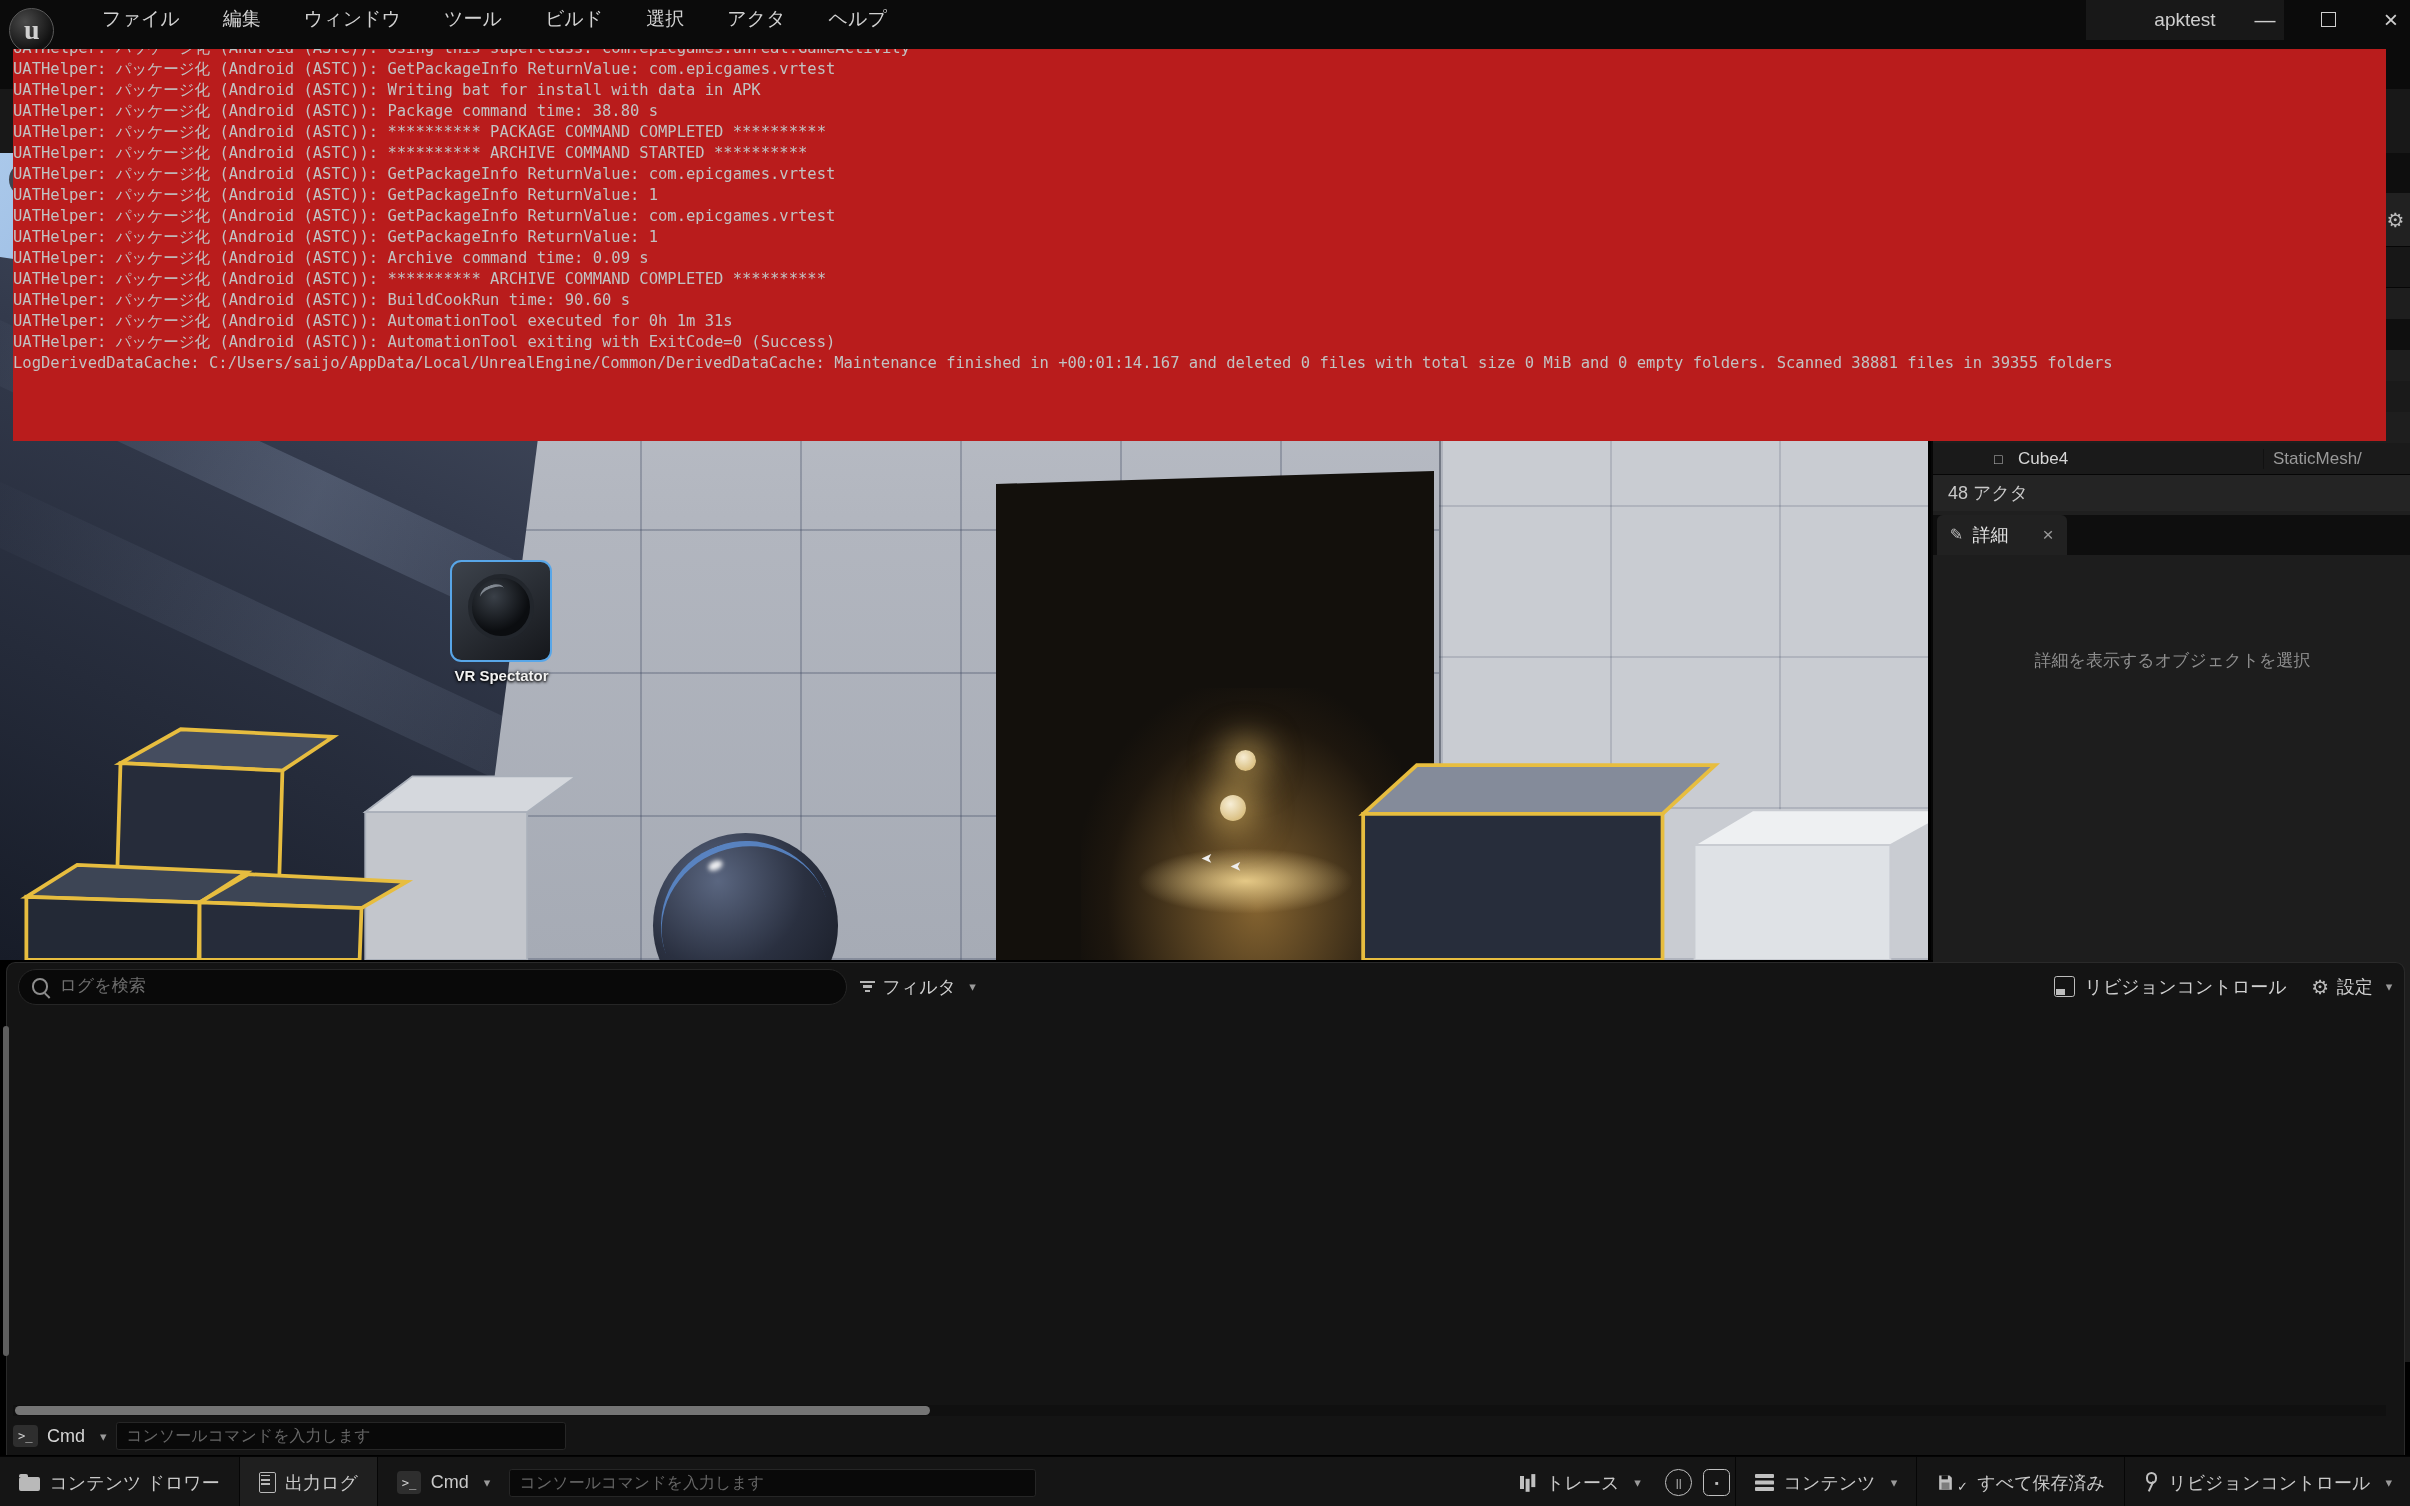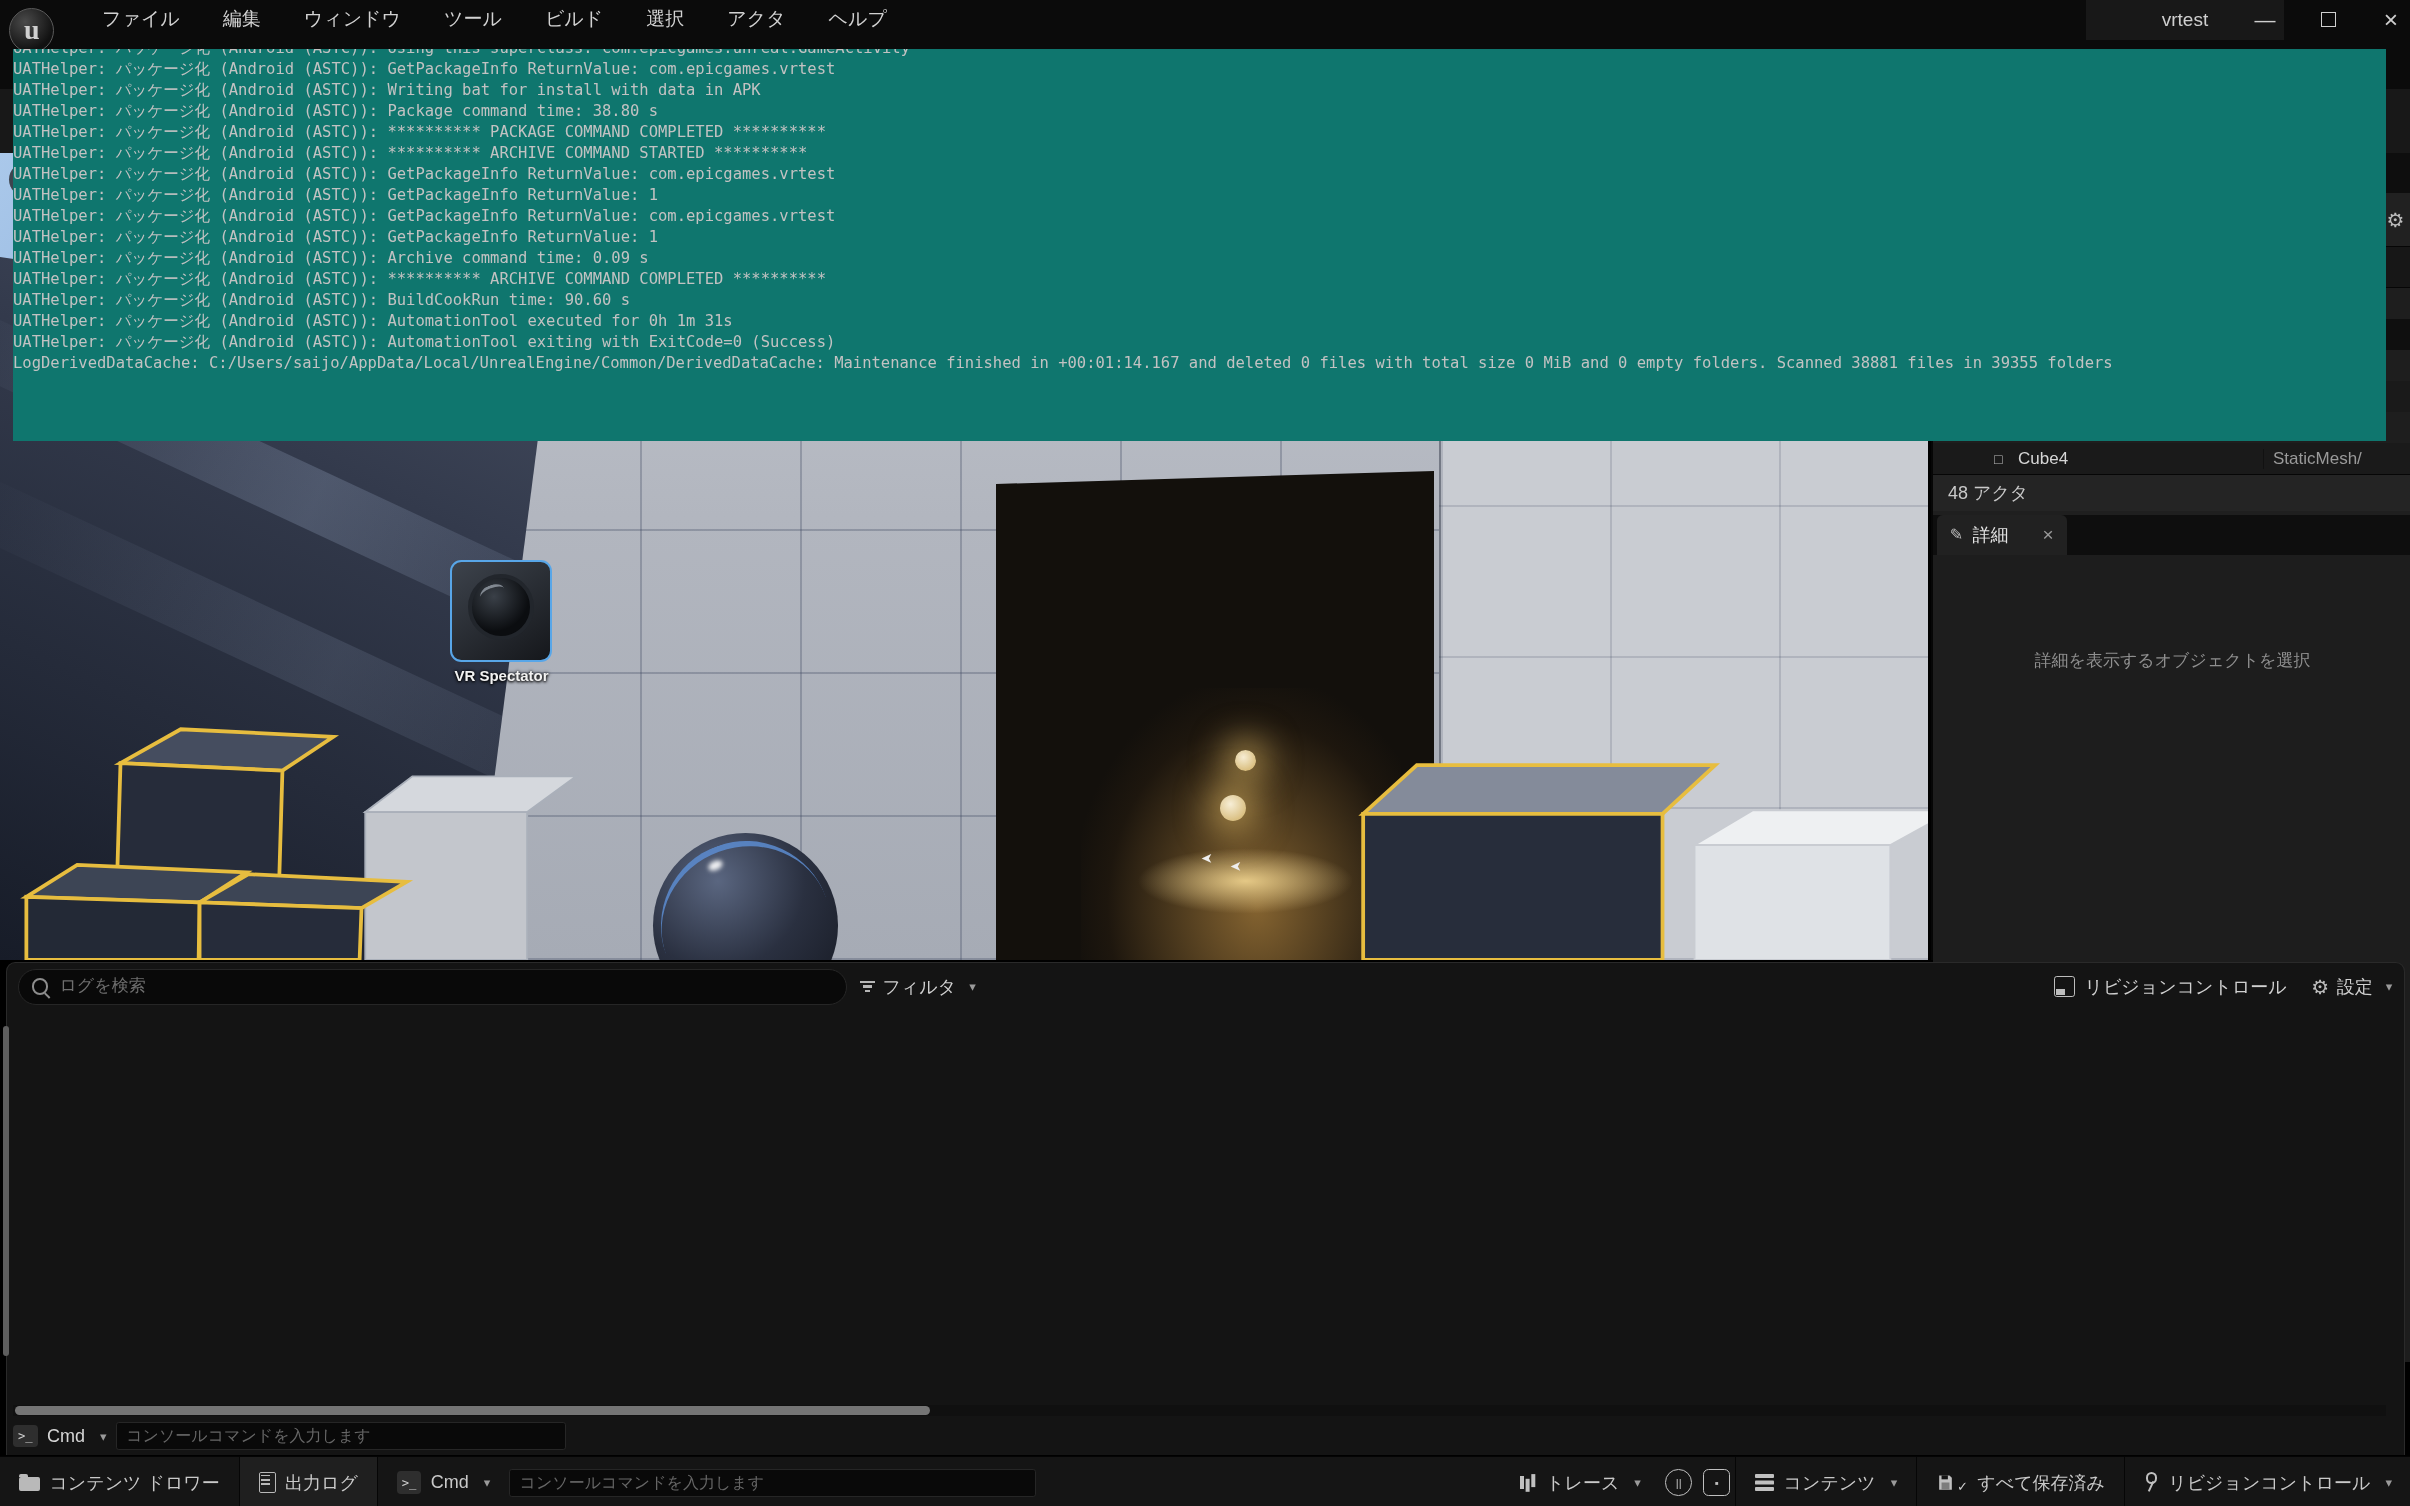--- a/index.html
+++ b/index.html
@@ -150,21 +150,21 @@
         border:0.9px solid #2a2a2a;border-bottom:none;box-sizing:border-box;}
   #loghead{height:47px;padding:0 11.3px;gap:13px;}
   #logsearch{width:829px;height:36px;border-radius:18px;background:#090909;border:0.9px solid #262626;
         padding:0 13px;gap:9.4px;box-sizing:border-box;}
   #logsearch input{flex:1;background:transparent;border:none;color:#ddd;font-size:17px;font-family:Liberation Mono, monospace;}
   #logsearch input::placeholder{color:#6e6e6e;}
   #logfilter{gap:7.5px;font-size:18px;color:#d0d0d0;}
   #logdockers{margin-left:auto;gap:24.5px;font-size:18px;color:#d0d0d0;}
   .docklay{width:19px;height:19px;border:1.9px solid #bdbdbd;border-radius:2.8px;position:relative;}
   .docklay::after{content:"";position:absolute;left:0.9px;bottom:0.9px;width:8.5px;height:6.6px;background:#bdbdbd;}
-  #logbody{left:13px;top:49px;width:2373px;height:392px;overflow:hidden;background:#0f766e;}
+  #logbody{left:13px;top:49px;width:2373px;height:392px;overflow:hidden;background:#b91c1c;}
   .logline{font-family:"DejaVu Sans Mono","Liberation Mono",monospace;font-size:15.5px;line-height:21px;
         color:#c2c2c2;white-space:pre;}
   #loglines{margin-top:-11.3px;}
   #vscroll{left:2.8px;top:1026px;width:6.6px;height:330px;border-radius:3.8px;background:#5e5e5e;}
   #hscroll-track{left:13px;top:1405px;width:2373px;height:11.3px;background:#101010;}
   #hscroll{left:15px;top:1406px;width:915px;height:9.4px;border-radius:4.7px;background:#757575;}
   #cmdrow{left:13px;top:1418px;width:2373px;height:36px;gap:9.4px;}
   .cmdicon{width:24.5px;height:22.6px;background:#2e2e2e;border-radius:3.8px;color:#cfcfcf;font-size:12.2px;
         font-family:"DejaVu Sans Mono",monospace;display:flex;align-items:center;justify-content:center;}
   .cmdinput{height:28px;background:#090909;border:0.9px solid #262626;border-radius:2.8px;color:#ddd;
@@ -205,21 +205,21 @@
 
   <span class="menuitem">ファイル</span>
       <span class="menuitem">編集</span>
       <span class="menuitem">ウィンドウ</span>
       <span class="menuitem">ツール</span>
       <span class="menuitem">ビルド</span>
       <span class="menuitem">選択</span>
       <span class="menuitem">アクタ</span>
       <span class="menuitem">ヘルプ</span>
     </div>
-  <div id="wintitle" class="abs row">vrtest</div>
+  <div id="wintitle" class="abs row">apktest</div>
   <div class="abs row winbtn" style="left:2249px;">—</div>
   <div id="btn-restore" class="abs row winbtn" style="left:2312px;">
       <span></span>
     </div>
   <div class="abs row winbtn" style="left:2375px;font-size:24.5px;">×</div>
   <div id="leveltab" class="abs row">
     <span class="flag">▲</span>
     <span class="lbl">VRTemplateMap</span>
   </div>
 </div>

